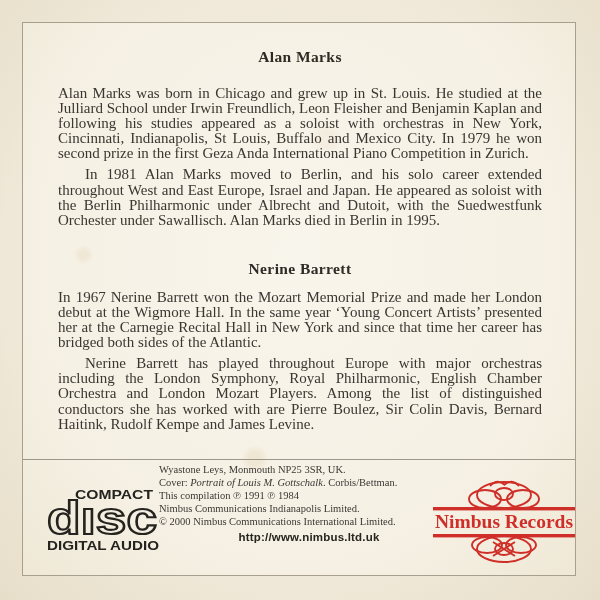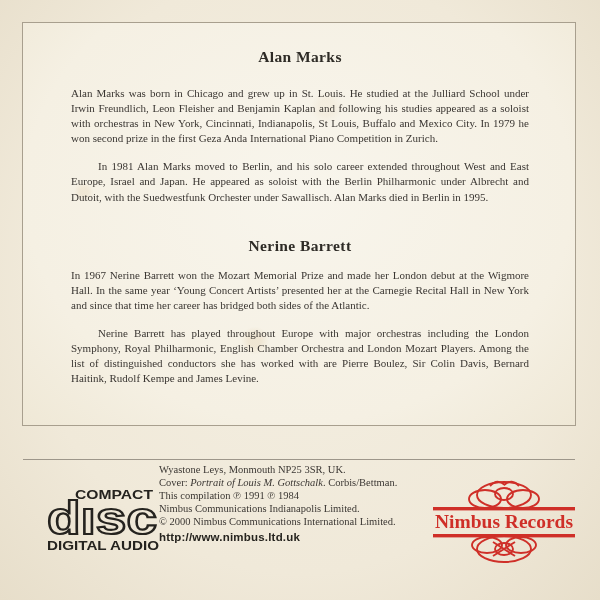--- a/index.html
+++ b/index.html
@@ -8,56 +8,56 @@
     background:#e9e2d0;
     font-family:"Liberation Serif","DejaVu Serif",serif;
   }
   .page{
     position:relative;width:600px;height:600px;overflow:hidden;
     background:
       radial-gradient(circle at 10% 50%, rgba(190,160,105,.10) 0 14px, rgba(190,160,105,0) 40px),
       radial-gradient(ellipse at 50% 45%, #f4efe2 0%, #f0e9d9 65%, #e7deca 100%);
   }
   .frame{
-    position:absolute;left:22px;top:22px;width:554px;height:404px;
+    position:absolute;left:22px;top:22px;width:554px;height:554px;
     border:1px solid #a89f8e;
     background:
       radial-gradient(circle at 42% 79%, rgba(200,160,100,.14) 0 6px, rgba(200,160,100,0) 14px),
       radial-gradient(circle at 11% 42%, rgba(200,160,100,.12) 0 4px, rgba(200,160,100,0) 10px),
       radial-gradient(circle at 55% 21%, rgba(200,160,100,.07) 0 8px, rgba(200,160,100,0) 16px),
       radial-gradient(ellipse at 50% 42%, #f8f5ec 0%, #f5f0e3 70%, #efe8d6 100%);
     box-sizing:border-box;
   }
   .content{position:absolute;left:35px;top:25px;width:484px;color:#3a3632;}
   .heading{
     font-size:15.5px;font-weight:bold;text-align:center;color:#2e2b26;
     margin:0;line-height:18px;letter-spacing:.4px;
   }
   .h-first{margin-bottom:20px;}
   .h-second{margin-top:32px;margin-bottom:12px;}
   .bio{
-    font-size:11px;line-height:15.1px;text-align:justify;margin:13px;
+    font-size:15px;line-height:15.1px;text-align:justify;margin:0;
     color:#3a3632;
   }
   .gap{margin-top:6px;}
   .indent{text-indent:27px;}
   .divider{
     position:absolute;left:0;top:436px;width:100%;height:0;
     border-top:1px solid #9d968a;
   }
   .cd-logo{position:absolute;left:22px;top:462px;}
   .credits{
     position:absolute;left:136px;top:440px;width:300px;
     font-size:10.5px;line-height:13px;color:#3b3733;
   }
   .cover-title{font-style:italic;}
   .url{
     margin-top:3px;
     font-family:"Liberation Sans","DejaVu Sans",sans-serif;
-    font-weight:bold;font-size:11.5px;color:#26241f;letter-spacing:.2px;
+    font-weight:bold;font-size:11.5px;color:#26241f;letter-spacing:.2px;text-align:center;
   }
   .nimbus-logo{position:absolute;left:410px;top:456px;}
 </style>
 </head>
 <body>
 
 <div class="page">
   <div class="frame">
 
     <div class="content">

